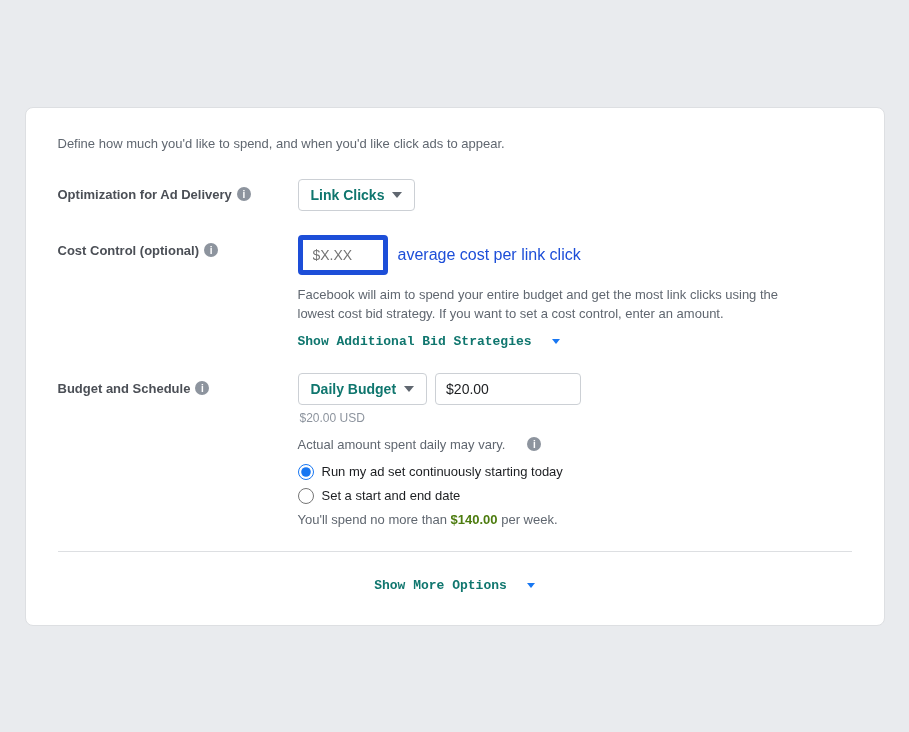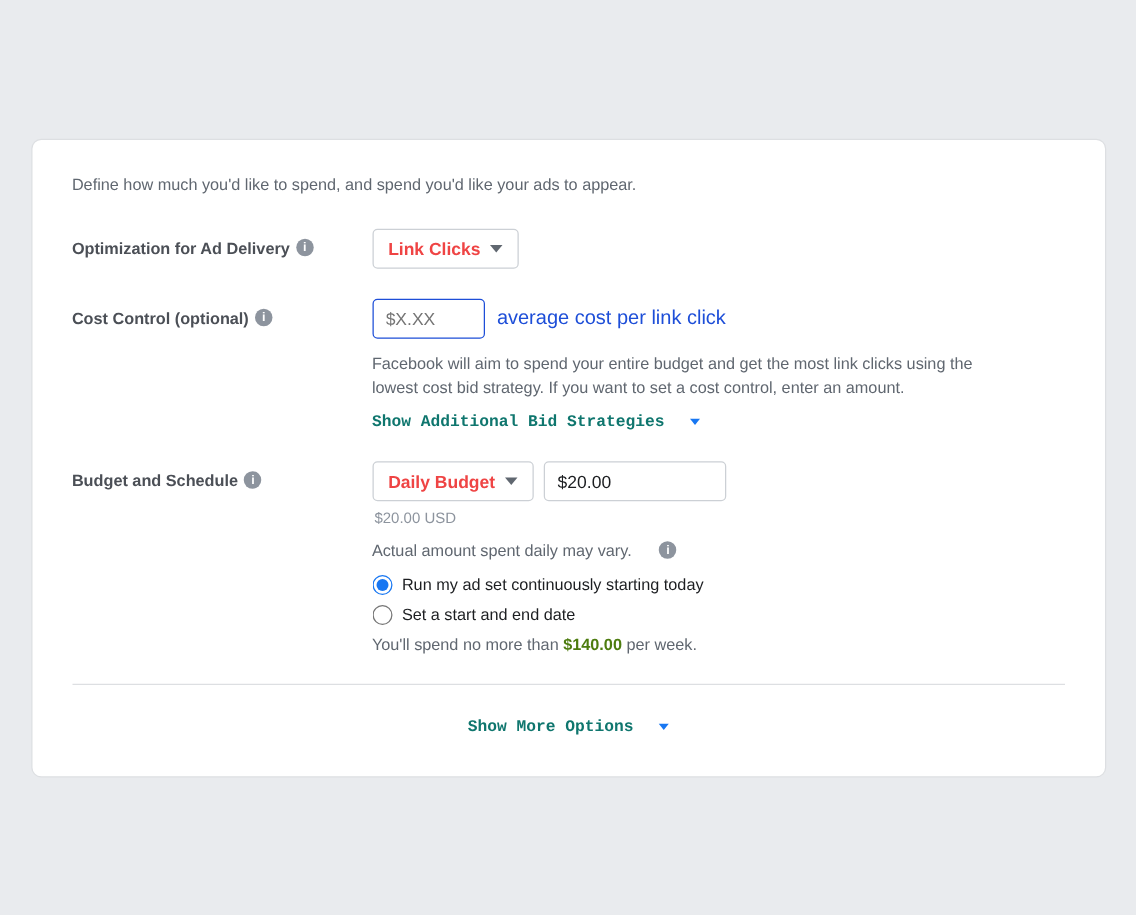--- a/index.html
+++ b/index.html
@@ -73,21 +73,21 @@
     .dropdown-btn {
       display: inline-flex;
       align-items: center;
       gap: 8px;
       background: #fff;
       border: 1px solid #ccd0d5;
       border-radius: 4px;
       padding: 7px 12px;
       font-size: 14px;
       font-weight: 600;
-      color: #ef4444;
+      color: #0f766e;
       cursor: pointer;
       white-space: nowrap;
     }
     .chevron-down {
       display: inline-block;
       width: 0;
       height: 0;
       border-left: 5px solid transparent;
       border-right: 5px solid transparent;
       border-top: 6px solid #606770;
@@ -95,21 +95,21 @@
     
     .cost-control-row {
       display: flex;
       align-items: center;
       gap: 10px;
       margin-bottom: 10px;
     }
     .cost-input {
       width: 90px;
       padding: 7px 10px;
-      border: 1px solid #1d4ed8;
+      border: 5px solid #1d4ed8;
       border-radius: 4px;
       font-size: 14px;
       color: #8d949e;
       background: #fff;
     }
     .cost-label-text {
       font-size: 16px;
       color: #1d4ed8;
     }
     .description-text {
@@ -197,21 +197,21 @@
     .show-more-row {
       text-align: center;
       margin-top: 8px;
     }
   </style>
 </head>
 <body>
 
 <div class="card">
 
-  <div class="section-subtitle">Define how much you'd like to spend, and spend you'd like your ads to appear.</div>
+  <div class="section-subtitle">Define how much you'd like to spend, and when you'd like click ads to appear.</div>
 
   <div class="form-row">
     <div class="form-label">
       <span>Optimization for Ad Delivery</span>
       <span class="info-icon" title="More info">i</span>
     </div>
     <div class="form-content">
       <button class="dropdown-btn">
         <span>Link Clicks</span>
         <span class="chevron-down"></span>

